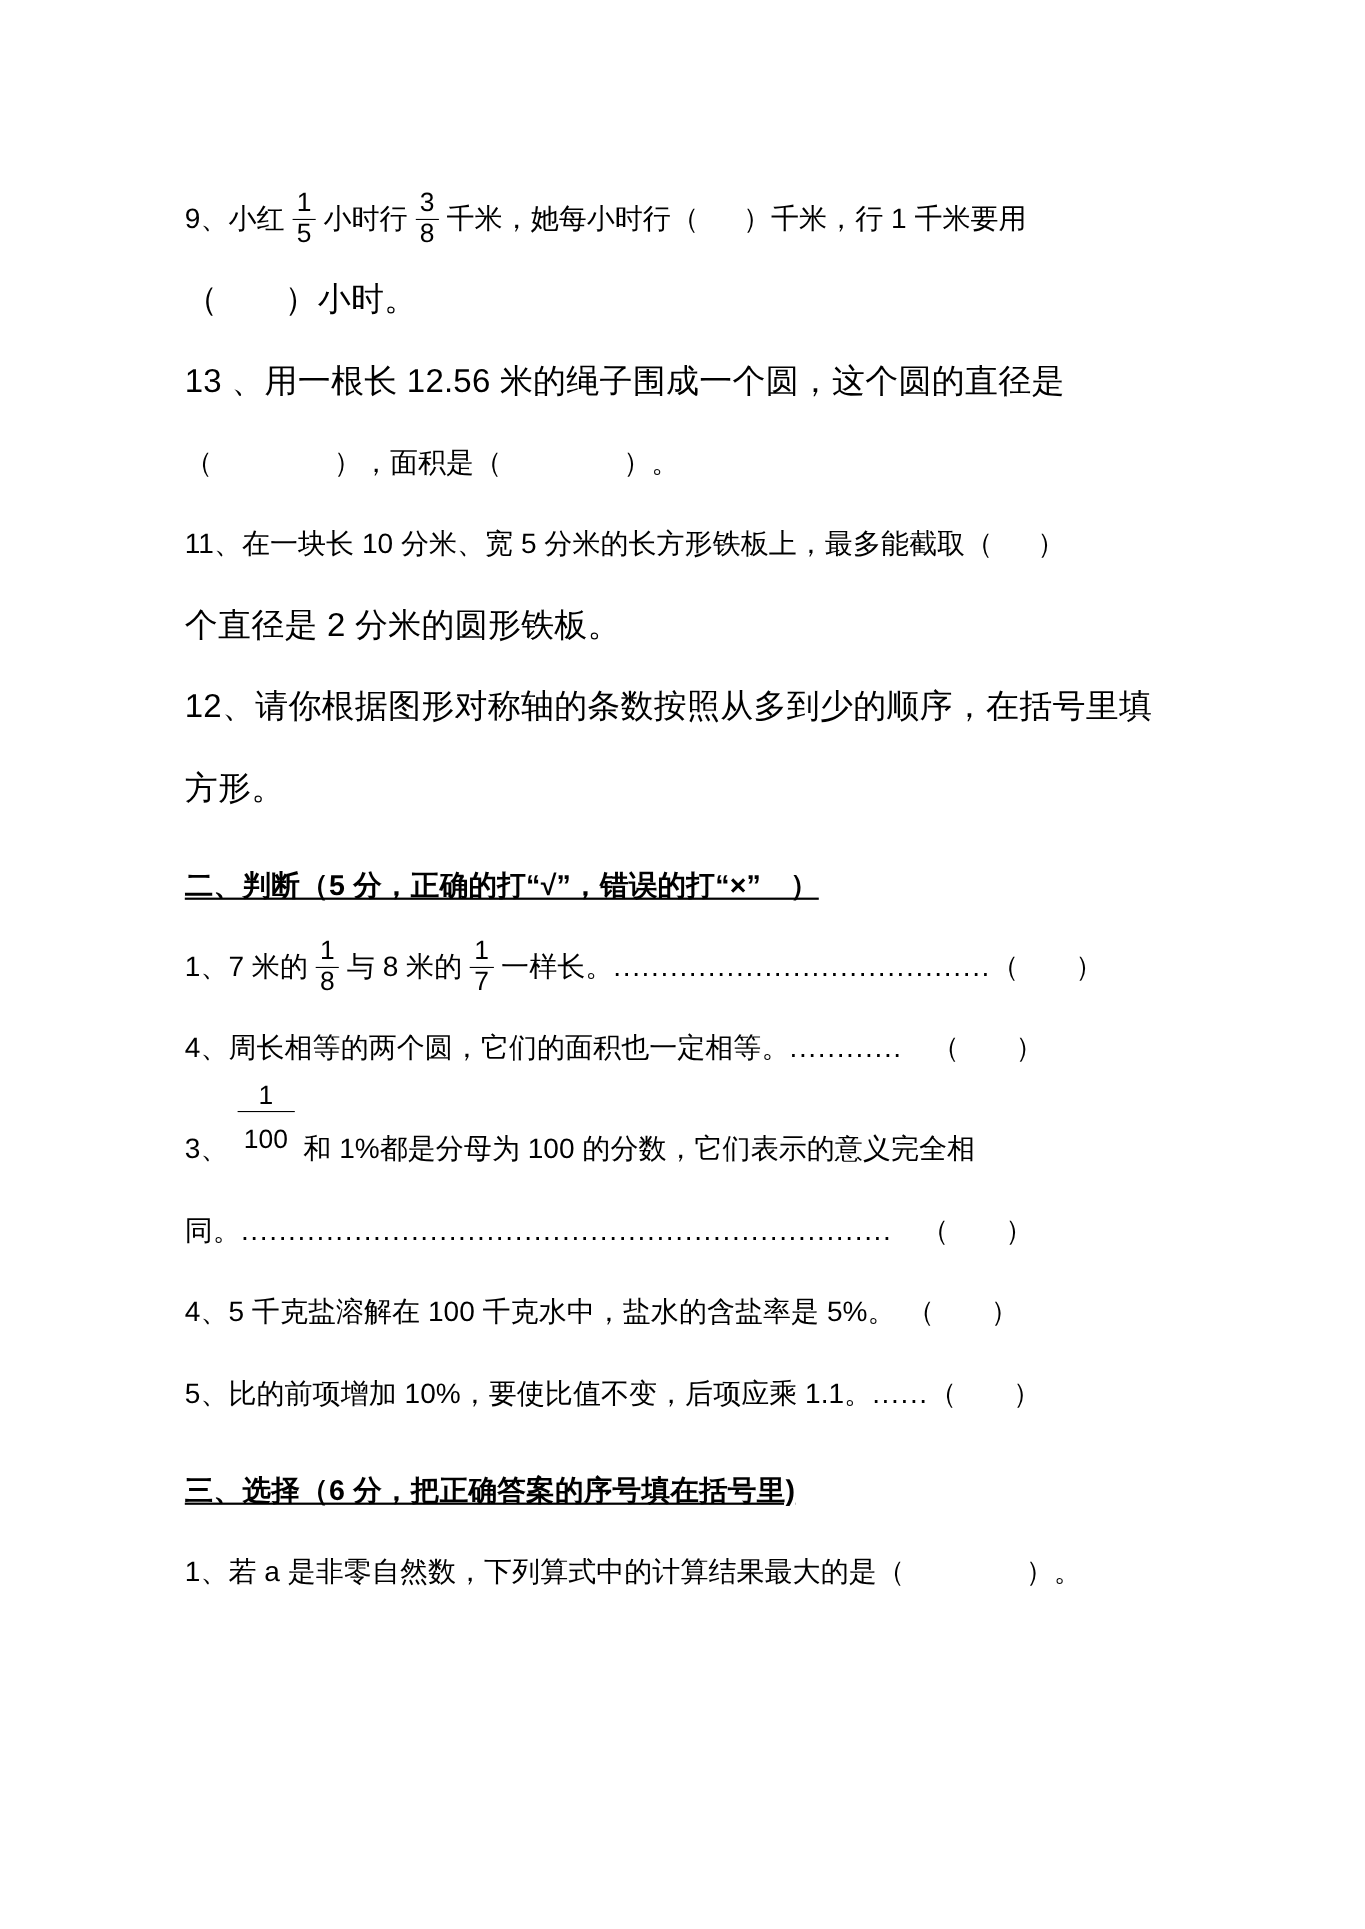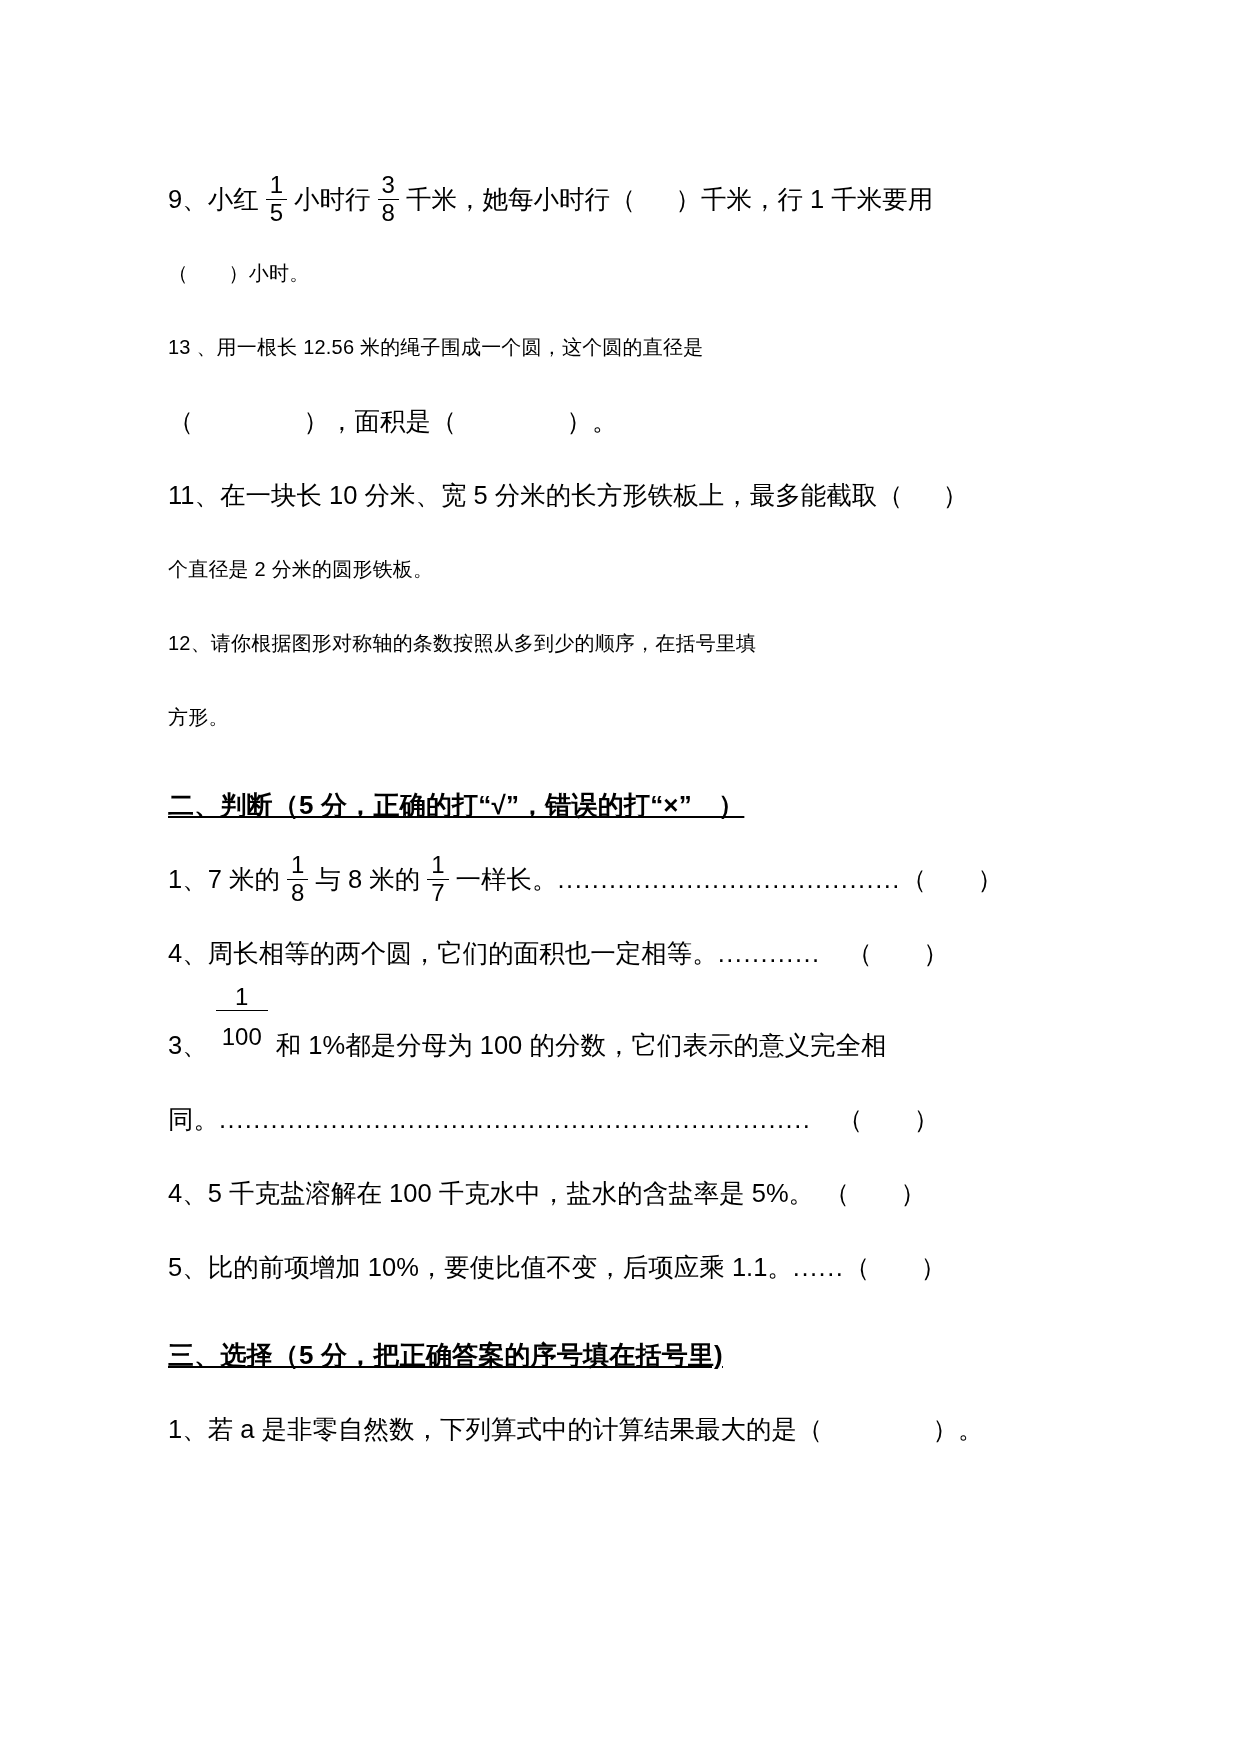--- a/index.html
+++ b/index.html
@@ -18,21 +18,21 @@
   .page {
     position: absolute;
     left: 0;
     top: 12px;
     width: 1241px;
     height: 1754px;
     padding: 150px 150px 0 168px;
     box-sizing: border-box;
   }
   .line {
-    font-size: 20px;
+    font-size: 30px;
     line-height: 74px;
     letter-spacing: 0.2px;
     white-space: nowrap;
   }
   .bold {
     font-weight: bold;
     font-size: 26px;
   }
   .sec-head {
     margin-top: 14px;
@@ -176,21 +176,21 @@
     <span class="sp sp-sm"></span>
     <span>（　　）</span>
   </div>
 
   <div class="row-flex">
     <span>5、比的前项增加 10%，要使比值不变，后项应乘 1.1。</span>
     <span class="dots">......</span>
     <span>（　　）</span>
   </div>
 
-  <div class="line bold sec-head">三、选择（5 分，把正确答案的序号填在括号里)</div>
+  <div class="line bold sec-head">三、选择（6 分，把正确答案的序号填在括号里)</div>
 
   <div class="row-flex">
     <span>1、若 a 是非零自然数，下列算式中的计算结果最大的是（</span>
     <span class="blank-l"></span>
     <span>）。</span>
   </div>
 
 </div>
 
 </body></html>

